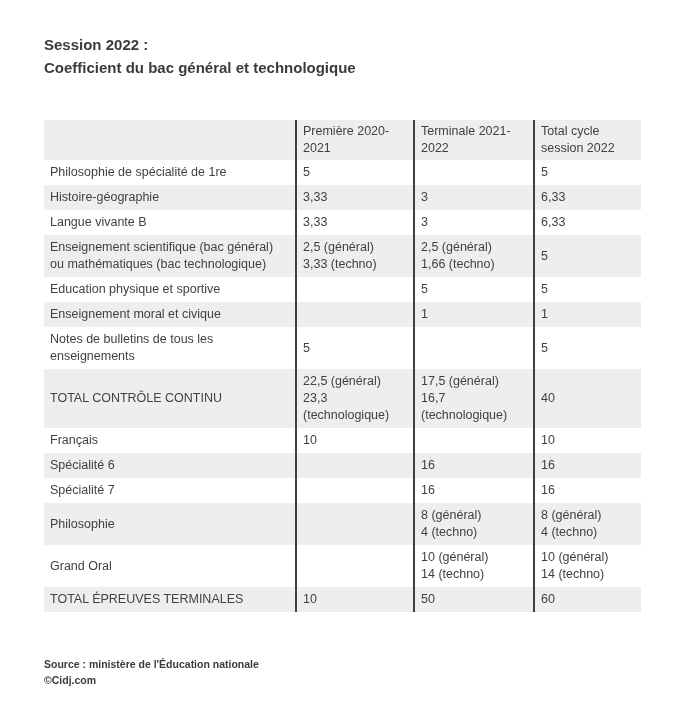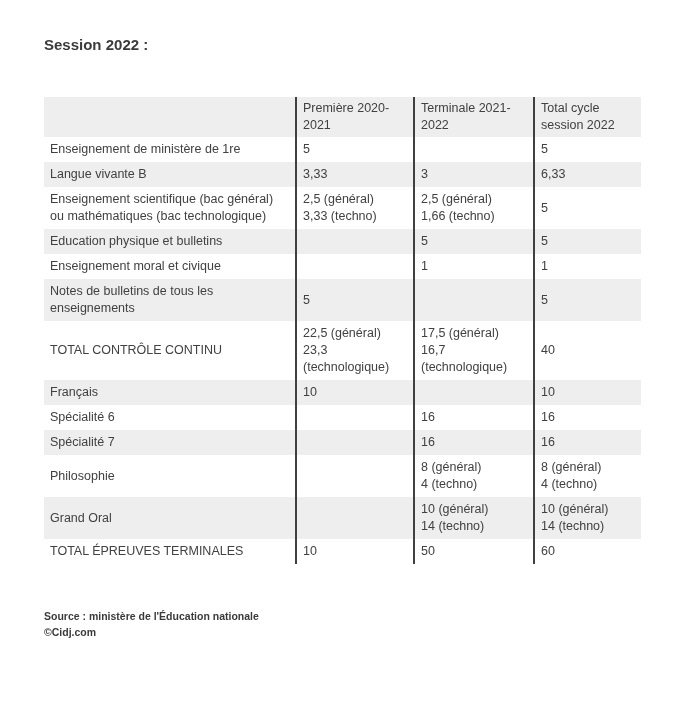--- a/index.html
+++ b/index.html
@@ -63,55 +63,62 @@
     color: #3b3b3b;
   }
 </style>
 </head>
 <body>
 
 <div class="page">
 
   <div class="title">
     <div>Session 2022 :</div>
+    <div>Coefficient du bac général et technologique</div>
   </div>
 
   <table class="coef">
     <thead>
       <tr>
         <th class="c1"></th>
         <th class="c2">Première 2020-2021</th>
         <th class="c3">Terminale 2021-2022</th>
         <th class="c4">Total cycle session 2022</th>
       </tr>
     </thead>
     <tbody>
       <tr>
-        <td>Enseignement de ministère de 1re</td>
+        <td>Philosophie de spécialité de 1re</td>
         <td>5</td>
         <td></td>
         <td>5</td>
+      </tr>
+      <tr>
+        <td>Histoire-géographie</td>
+        <td>3,33</td>
+        <td>3</td>
+        <td>6,33</td>
       </tr>
       <tr>
         <td>Langue vivante B</td>
         <td>3,33</td>
         <td>3</td>
         <td>6,33</td>
       </tr>
       <tr>
         <td>Enseignement scientifique (bac général)
 ou mathématiques (bac technologique)</td>
         <td>2,5 (général)
 3,33 (techno)</td>
         <td>2,5 (général)
 1,66 (techno)</td>
         <td>5</td>
       </tr>
       <tr>
-        <td>Education physique et bulletins</td>
+        <td>Education physique et sportive</td>
         <td></td>
         <td>5</td>
         <td>5</td>
       </tr>
       <tr>
         <td>Enseignement moral et civique</td>
         <td></td>
         <td>1</td>
         <td>1</td>
       </tr>

